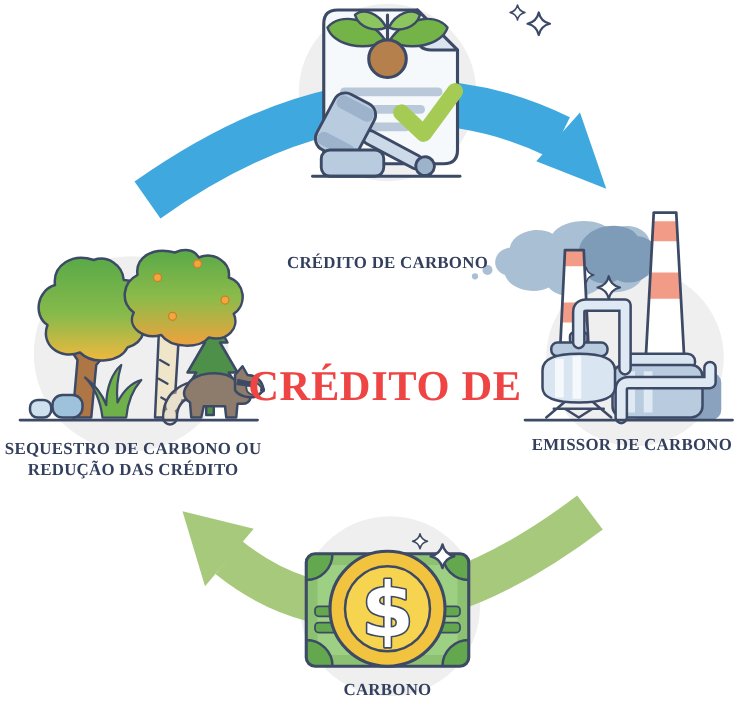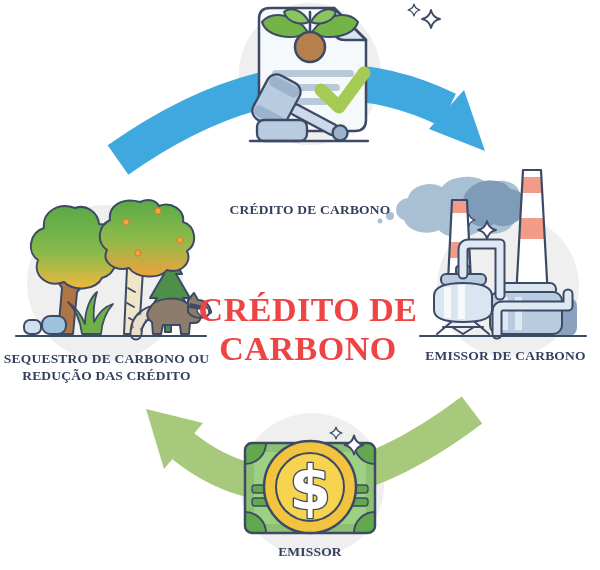--- a/index.html
+++ b/index.html
@@ -203,27 +203,26 @@
     </g>
     <g fill="#ffffff" stroke="#3d4a66" stroke-width="2">
       <use href="#sparkle" transform="translate(336,433) scale(0.6)"></use>
       <use href="#sparkle" transform="translate(354,445) scale(0.95)"></use>
     </g>
   </g>
 </svg>
 
   <div class="center-title">
     <div>CRÉDITO DE</div>
-    <div>CARBONO</div>
   </div>
 
   <div class="node-label" style="left:185px;top:153px;width:250px;margin-top:48px;">CRÉDITO DE CARBONO</div>
 
   <div class="node-label" style="left:398px;top:347px;width:215px;">EMISSOR DE CARBONO</div>
 
   <div class="node-label" style="left:0px;top:350px;width:213px;text-align:center;">
     <div>SEQUESTRO DE CARBONO OU</div>
     <div>REDUÇÃO DAS CRÉDITO</div>
   </div>
 
-  <div class="node-label" style="left:235px;top:543px;width:150px;">EMISSOR</div>
+  <div class="node-label" style="left:235px;top:543px;width:150px;">CARBONO</div>
 
 </div>
 
 </body></html>

